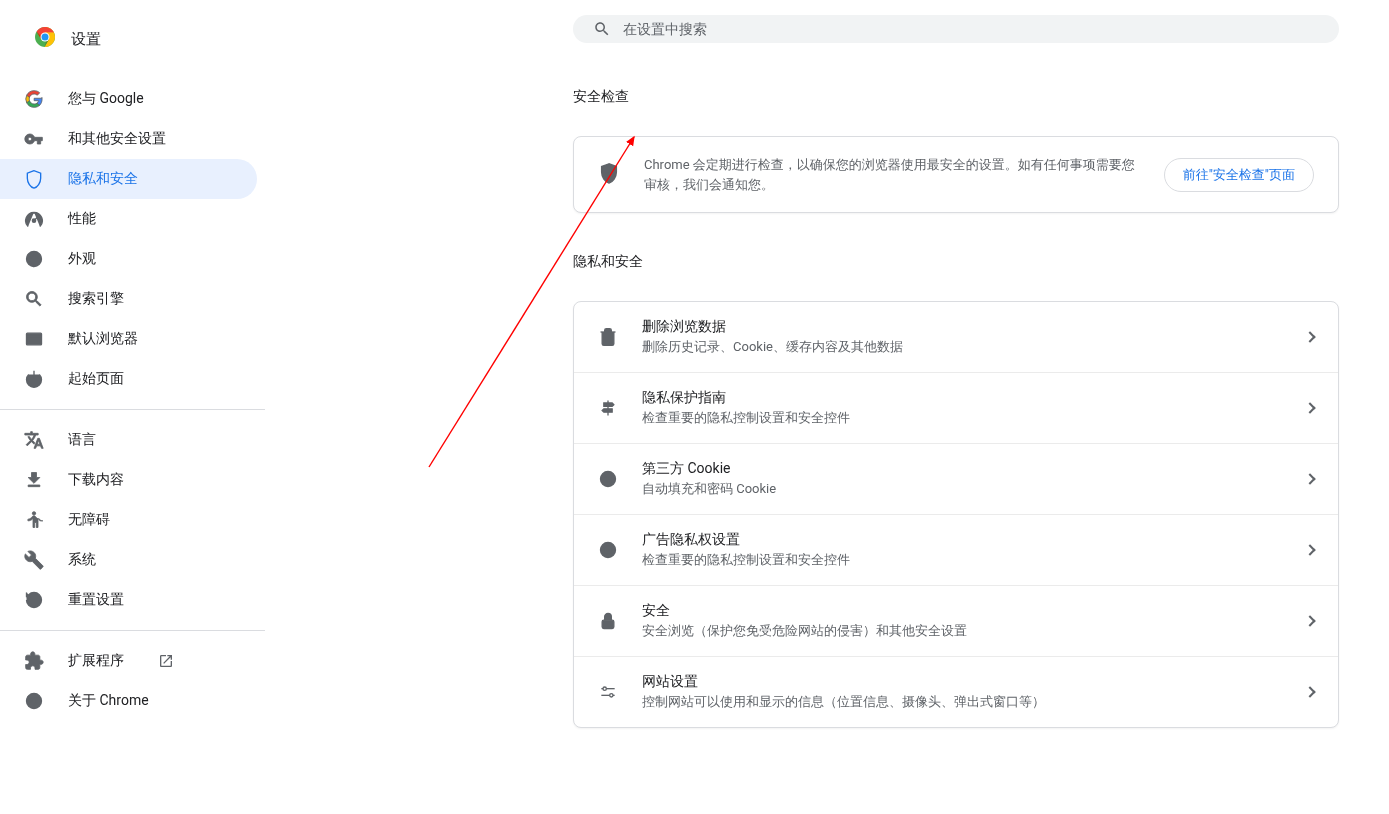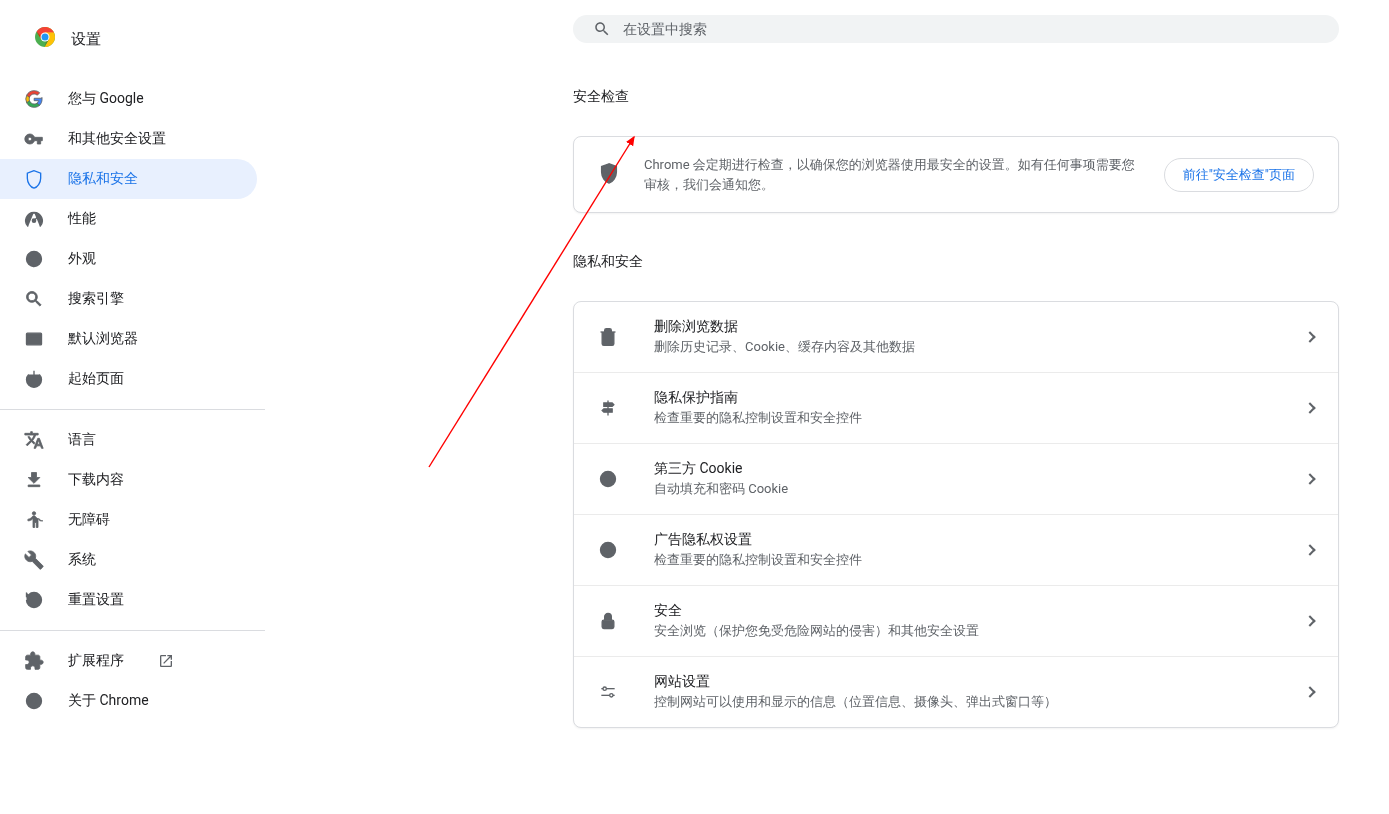--- a/index.html
+++ b/index.html
@@ -30,21 +30,21 @@
     
     .card { border: 1px solid #dadce0; border-radius: 8px; margin-bottom: 40px; background: #fff; box-shadow: 0 1px 2px rgba(0,0,0,0.05); }
     
     .safety-card { display: flex; align-items: center; padding: 18px 24px; gap: 24px; margin-top: 9px; }
     .shield-area { flex-shrink: 0; }
     .shield-icon { width: 22px; height: 22px; fill: #5f6368; }
     .safety-text { flex: 1; font-size: 13px; color: #5f6368; line-height: 1.5; }
     .safety-btn { border: 1px solid #dadce0; border-radius: 18px; padding: 7px 18px; color: #1a73e8; font-size: 13px; background: #fff; cursor: pointer; white-space: nowrap; }
     
     .list-card { padding: 0; }
-    .row { display: flex; align-items: center; padding: 16px 24px; border-bottom: 1px solid #ebebeb; cursor: pointer; gap: 36px; }
+    .row { display: flex; align-items: center; padding: 16px 24px; border-bottom: 1px solid #ebebeb; cursor: pointer; gap: 24px; }
     .row:last-child { border-bottom: none; }
     .row-icon { width: 20px; height: 20px; fill: #5f6368; flex-shrink: 0; }
     .row-text { flex: 1; }
     .row-title { font-size: 14px; color: #202124; margin-bottom: 2px; }
     .row-sub { font-size: 13px; color: #5f6368; }
     .chevron { width: 8px; height: 8px; border-right: 2px solid #5f6368; border-top: 2px solid #5f6368; transform: rotate(45deg); flex-shrink: 0; }
     
     .arrow-annotation { position: absolute; left: 154px; top: 127px; pointer-events: none; z-index: 100; }
   </style>
 </head>

